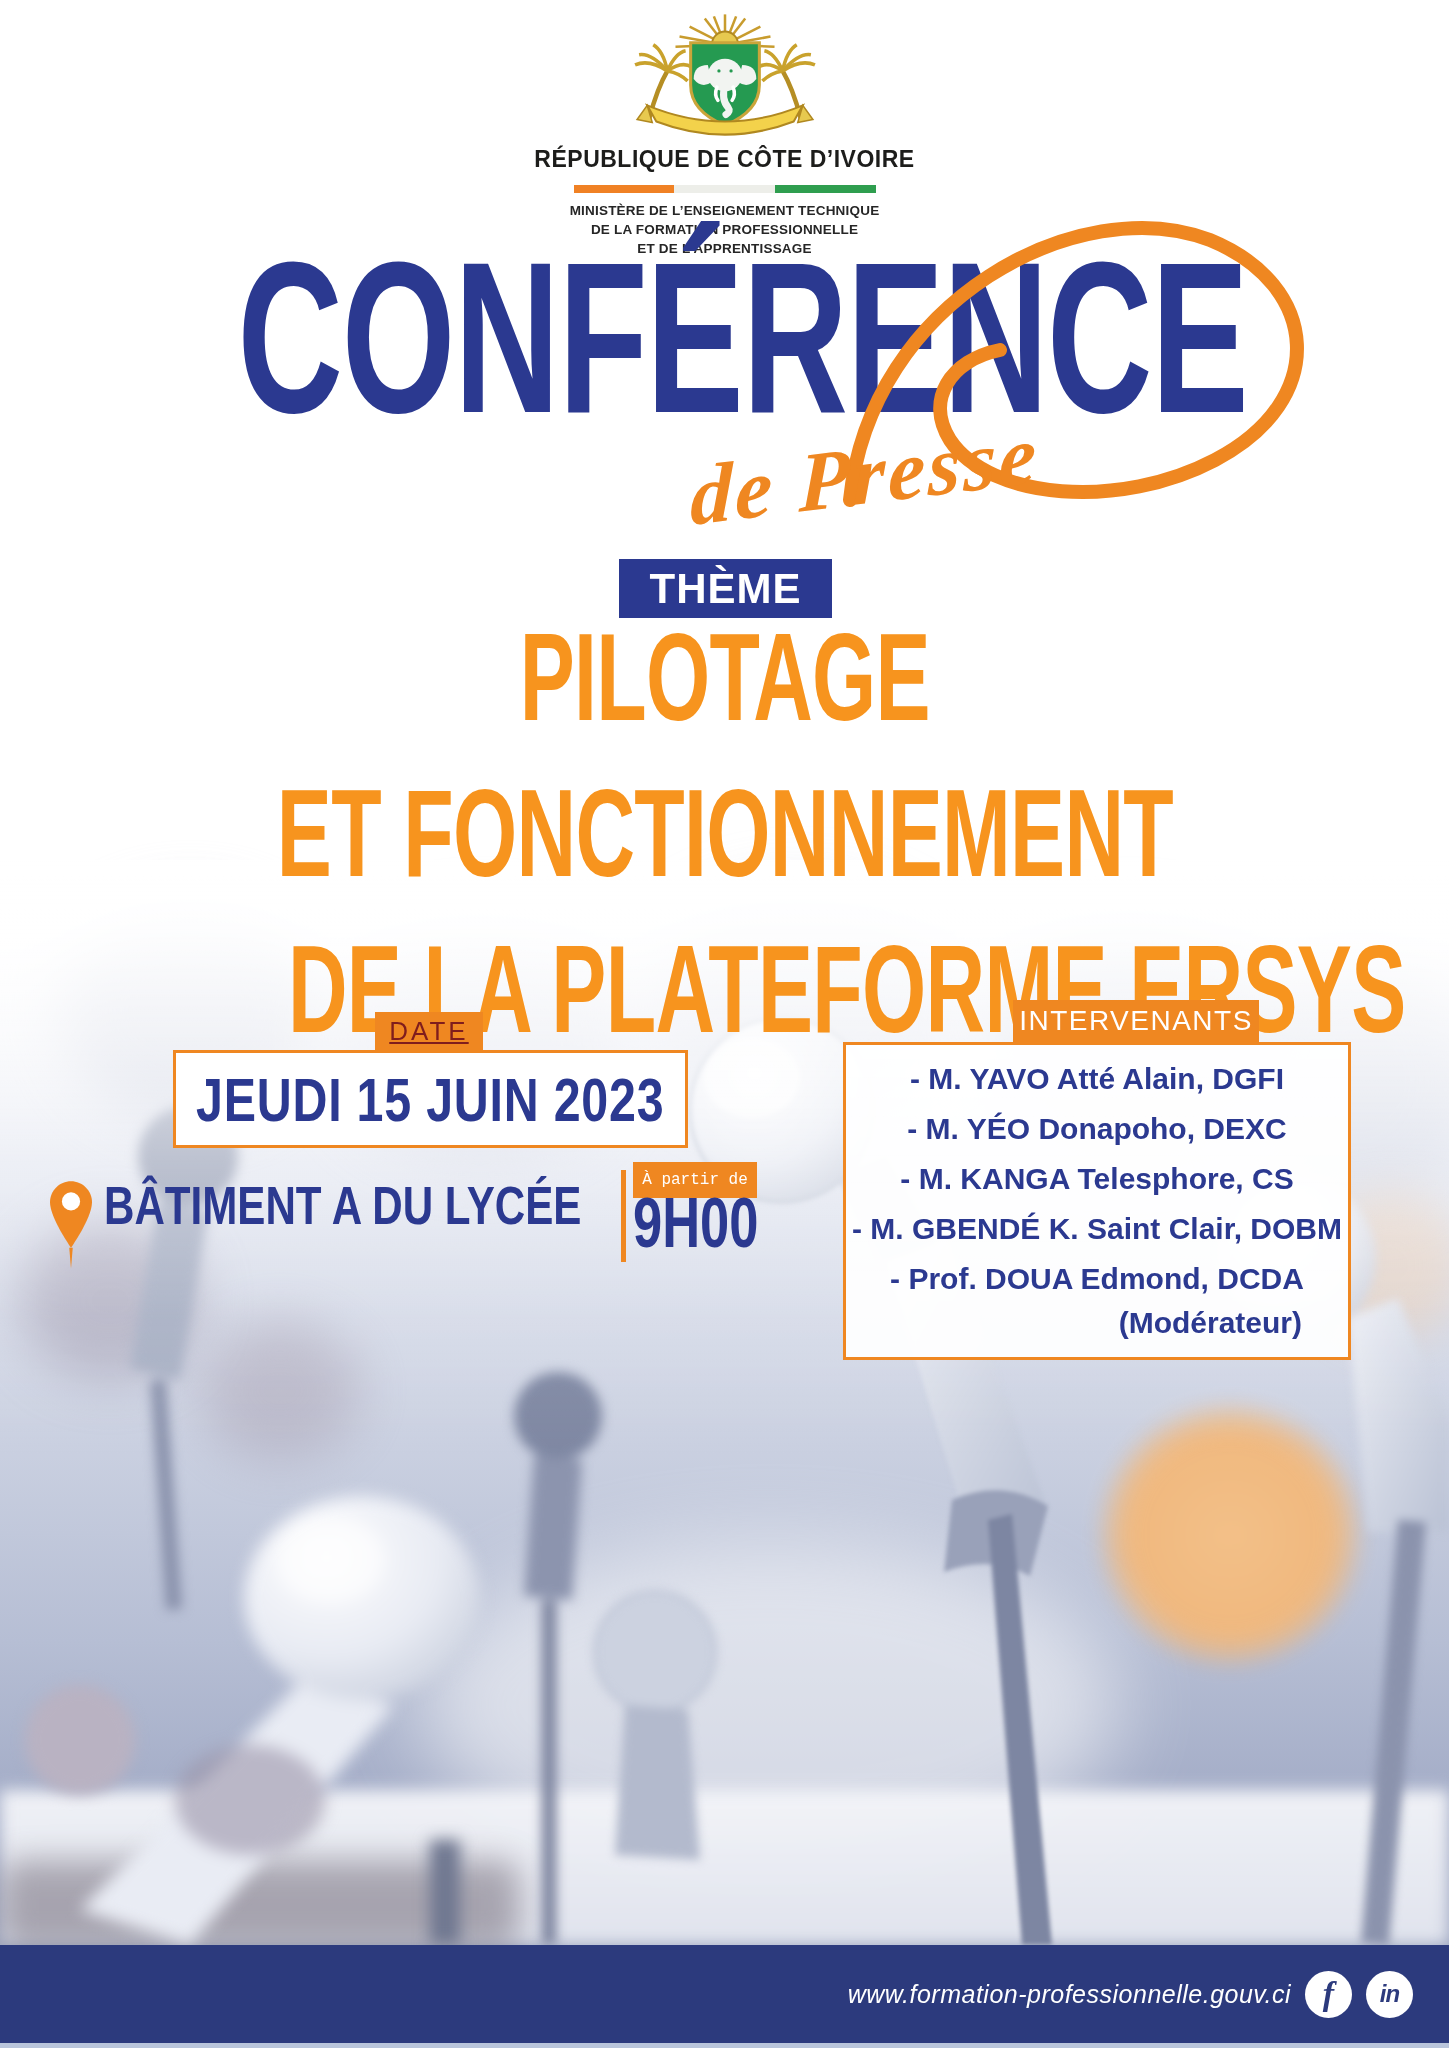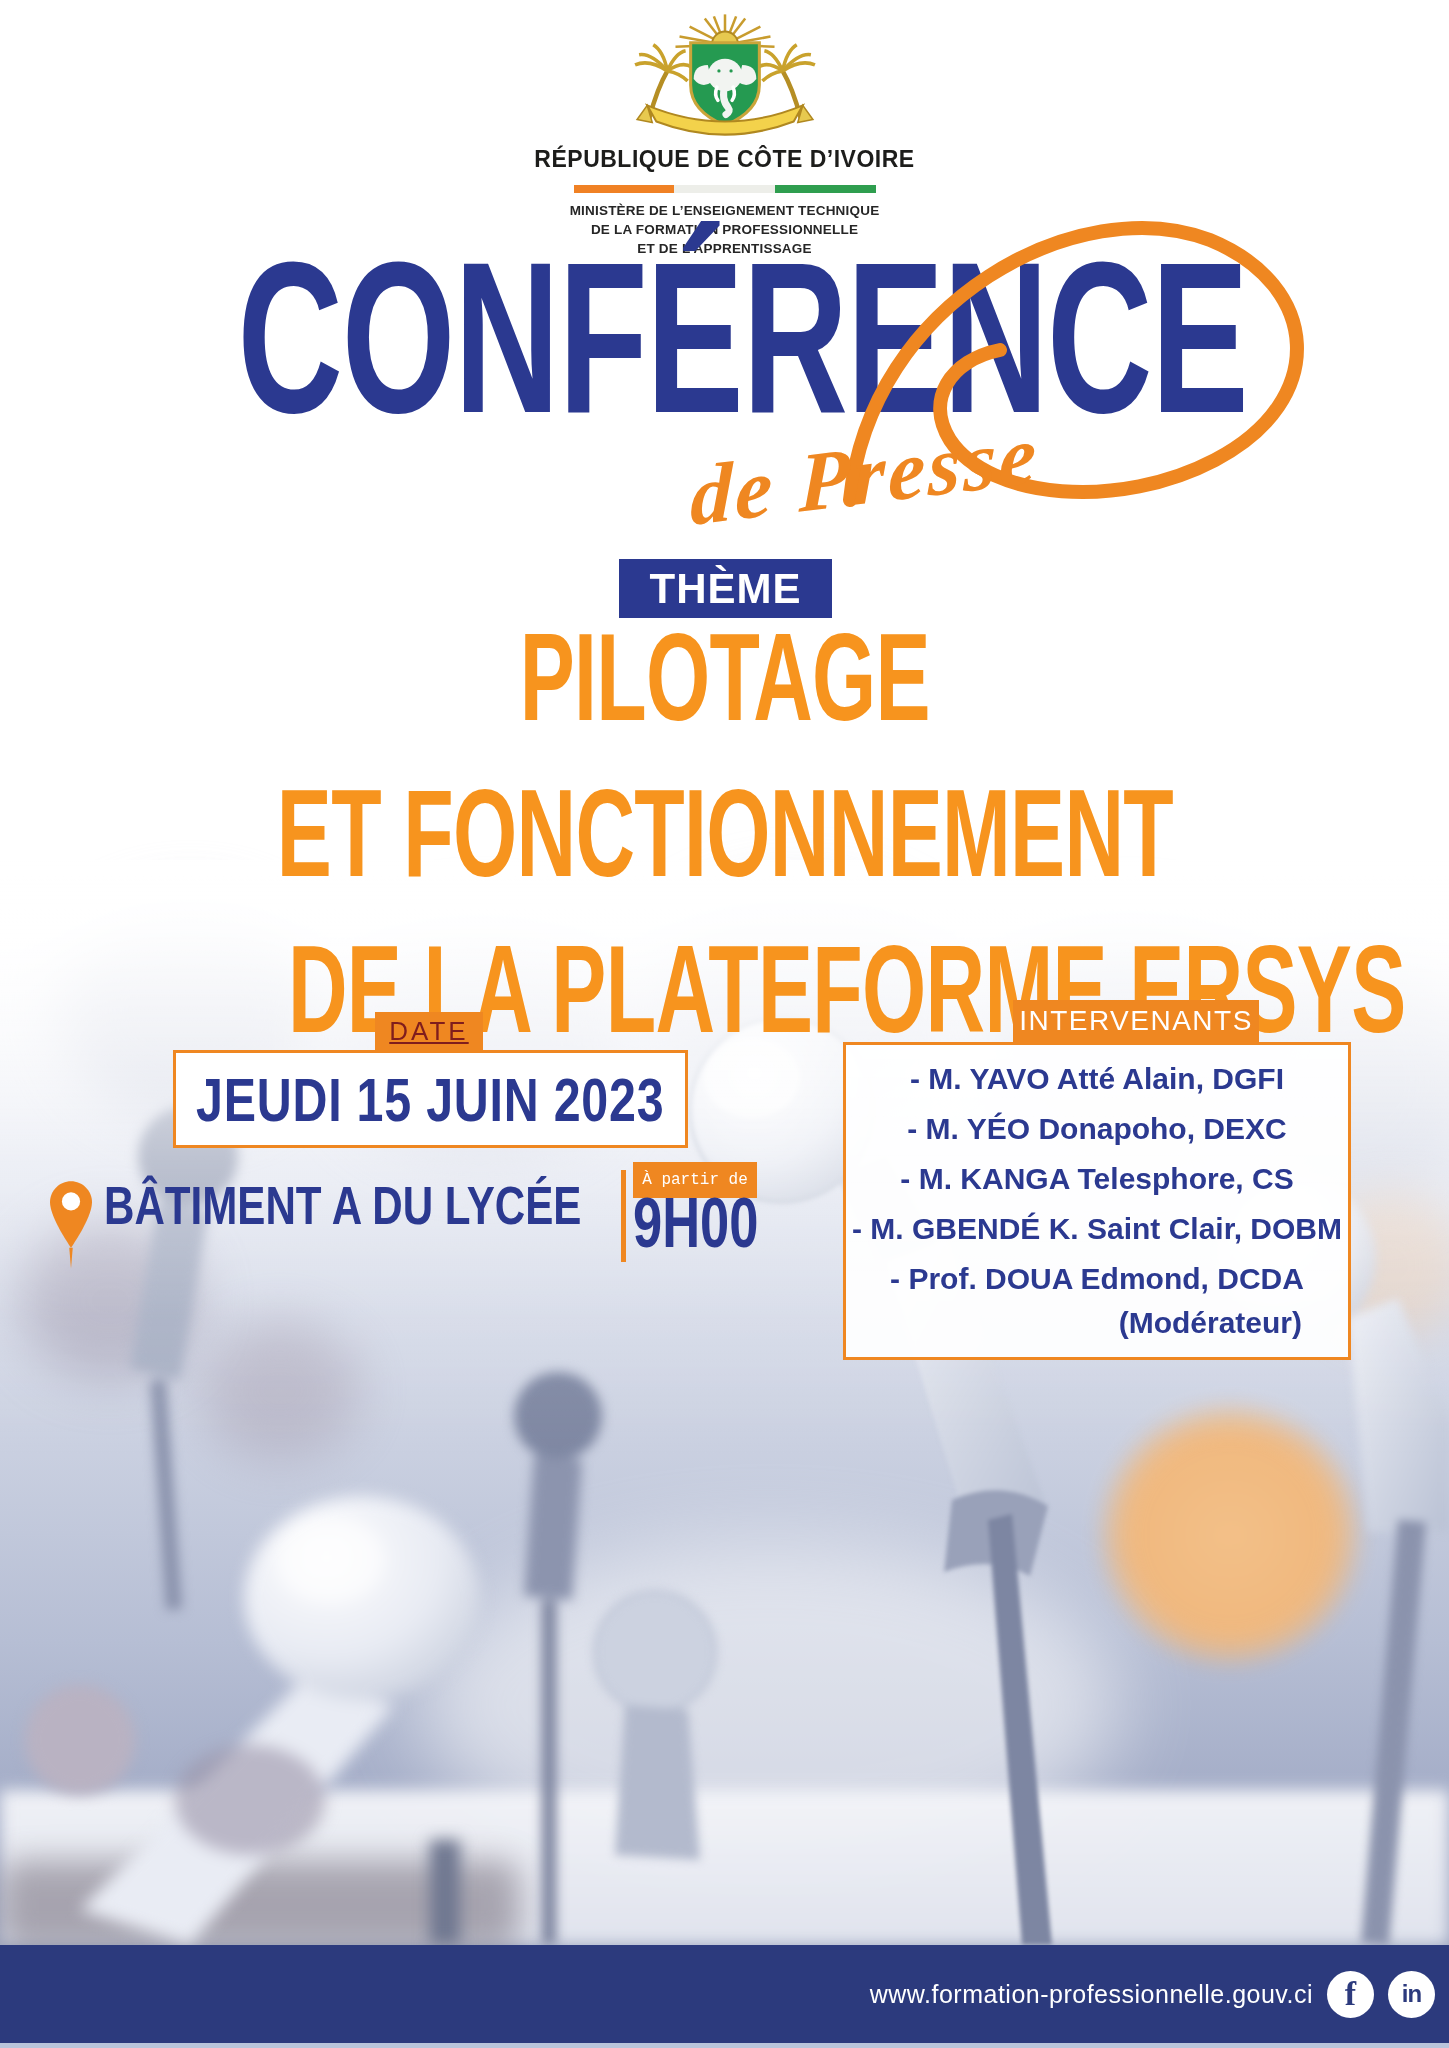--- a/index.html
+++ b/index.html
@@ -68,21 +68,21 @@
   .sp-tab{left:1013px;top:1000px;width:246px;height:42px;background:var(--orange,#ef8721);
     color:#fff;font-size:28px;letter-spacing:1.5px;display:flex;align-items:center;justify-content:center;}
   .sp-box{left:843px;top:1042px;width:508px;height:318px;box-sizing:border-box;
     background:rgba(255,255,255,.93);border:3px solid var(--orange,#ef8721);
     padding-top:16px;color:var(--navy,#2b3990);font-weight:bold;font-size:30px;}
   .sp-box .item{text-align:center;margin-bottom:15px;line-height:35px;white-space:nowrap;}
   .sp-box .mod{text-align:right;padding-right:46px;line-height:35px;margin-top:-6px;}
 
   
   .footer-bar{left:0;top:1945px;width:100%;height:98px;background:var(--navy_deep,#2c3a7d);
-    display:flex;align-items:center;justify-content:flex-end;gap:14px;padding-right:14px;box-sizing:border-box;}
+    display:flex;align-items:center;justify-content:flex-end;gap:14px;padding-right:36px;box-sizing:border-box;font-style:italic;}
   .website{color:#fff;font-size:25px;letter-spacing:.5px;}
   .soc{width:47px;height:47px;border-radius:50%;background:#fff;color:var(--navy_deep,#2c3a7d);
     display:flex;align-items:center;justify-content:center;font-weight:bold;}
   .soc.fb{font-size:34px;font-family:"Liberation Serif",serif;}
   .soc.li{font-size:24px;letter-spacing:-1px;}
   .footer-strip{left:0;top:2043px;width:100%;height:5px;background:#b9c5db;}
 </style>
 </head>
 <body>
 

